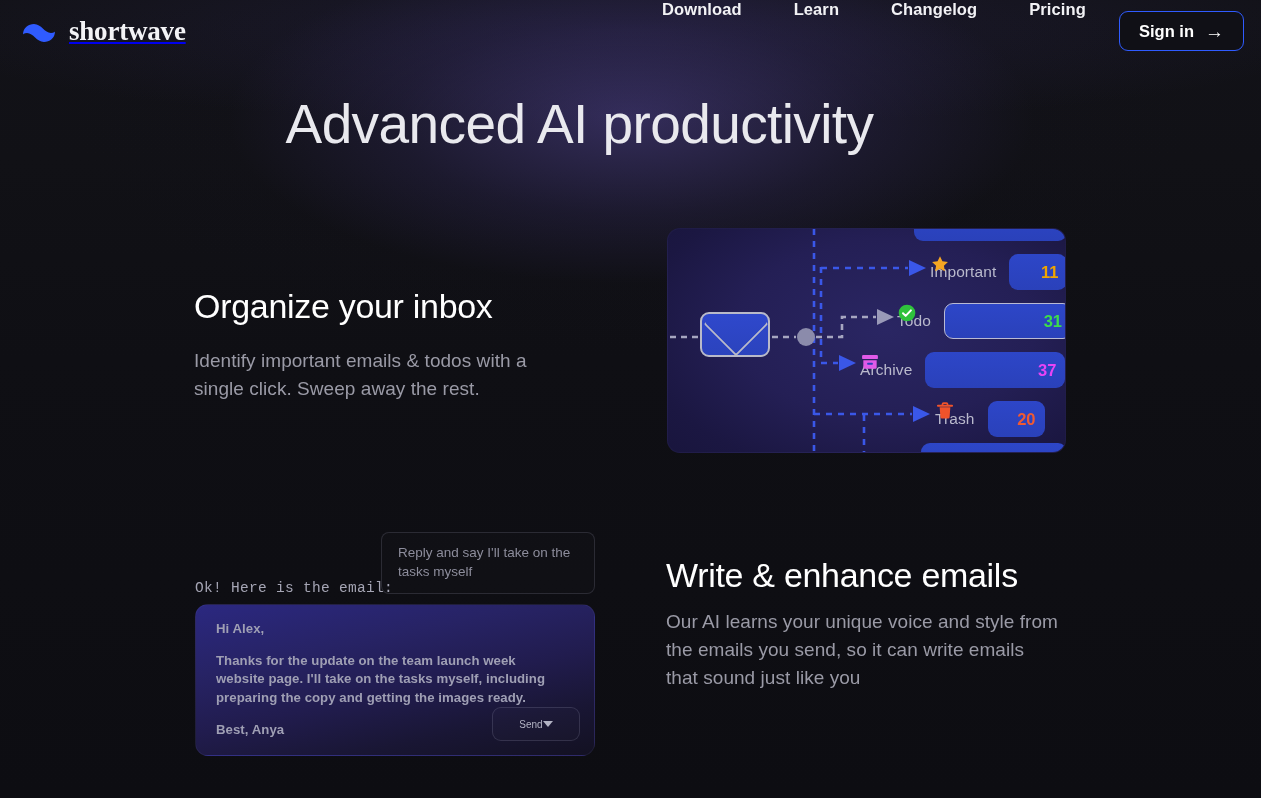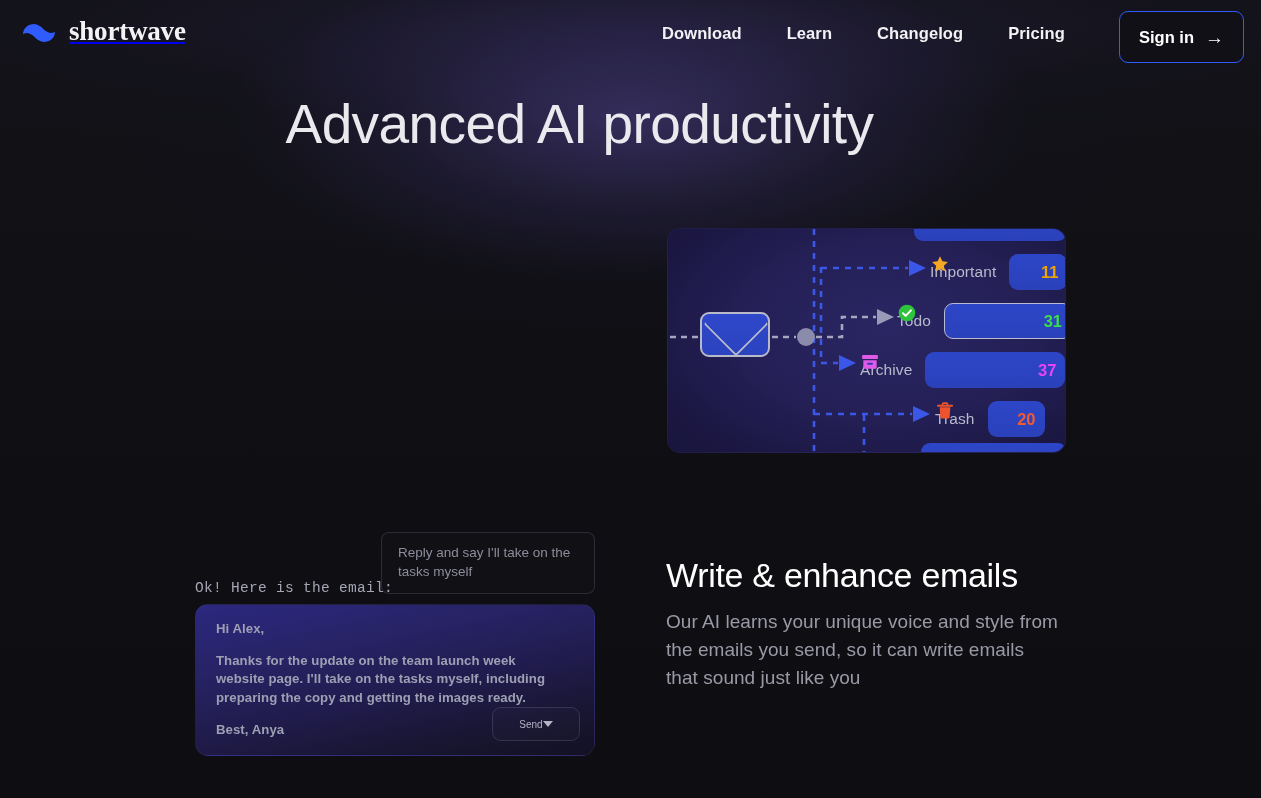--- a/index.html
+++ b/index.html
@@ -23,29 +23,29 @@
     position: absolute; left: 0; top: 0; width: 1261px; height: 66px;
     display: flex; align-items: center; z-index: 40;
   }
   .brand { position: absolute; left: 20px; top: 16px; display: flex; align-items: center; gap: 11px; }
   .brand-mark { width: 38px; height: 28px; display: block; }
   .brand-name {
     font-family: "Liberation Serif", serif;
     font-size: 27px; font-weight: 700; color: #f3f3f6;
     letter-spacing: -0.2px;
   }
-  .nav { position: absolute; left: 640px; top: 0; height: 66px; display: flex; align-items: center; gap: 1px; }
+  .nav { position: absolute; left: 640px; top: 0; height: 66px; display: flex; gap: 8px; }
   .nav a {
     color: #f2f2f5; font-size: 16.5px; font-weight: 700;
     text-decoration: none; padding: 0 22px; letter-spacing: 0.1px;
     white-space: nowrap;
   }
   .signin {
     position: absolute; right: 17px; top: 11px;
-    height: 52px; padding: 0 19px;
+    height: 40px; padding: 0 19px;
     display: flex; align-items: center; gap: 11px;
     border: 1.6px solid #2f5bff; border-radius: 9px;
     background: #101016;
     color: #ffffff; font-size: 16.5px; font-weight: 700;
     cursor: pointer; white-space: nowrap;
   }
   .signin .arw { font-size: 19px; line-height: 1; font-weight: 400; }
 
   
   .hero {
@@ -185,20 +185,24 @@
     </nav>
 
     <button class="signin">
       <span>Sign in</span>
       <span class="arw">→</span>
     </button>
   </div>
 
   <h1 class="hero">Advanced AI productivity</h1>
 
+  <div class="blk1-text">
+    <div class="sec-title">Organize your inbox</div>
+    <div class="sec-body">Identify important emails &amp; todos with a single click. Sweep away the rest.</div>
+  </div>
 
   <div class="diagram">
 
     <div class="badge-peek" style="left:246px; top:-24px; width:153px;"></div>
 
     <div class="badge-peek" style="left:253px; top:214px; width:146px;"></div>
 
     <svg width="399" height="225" viewBox="0 0 399 225">
       <g fill="none" stroke-width="2.6" stroke-linecap="butt">
 

